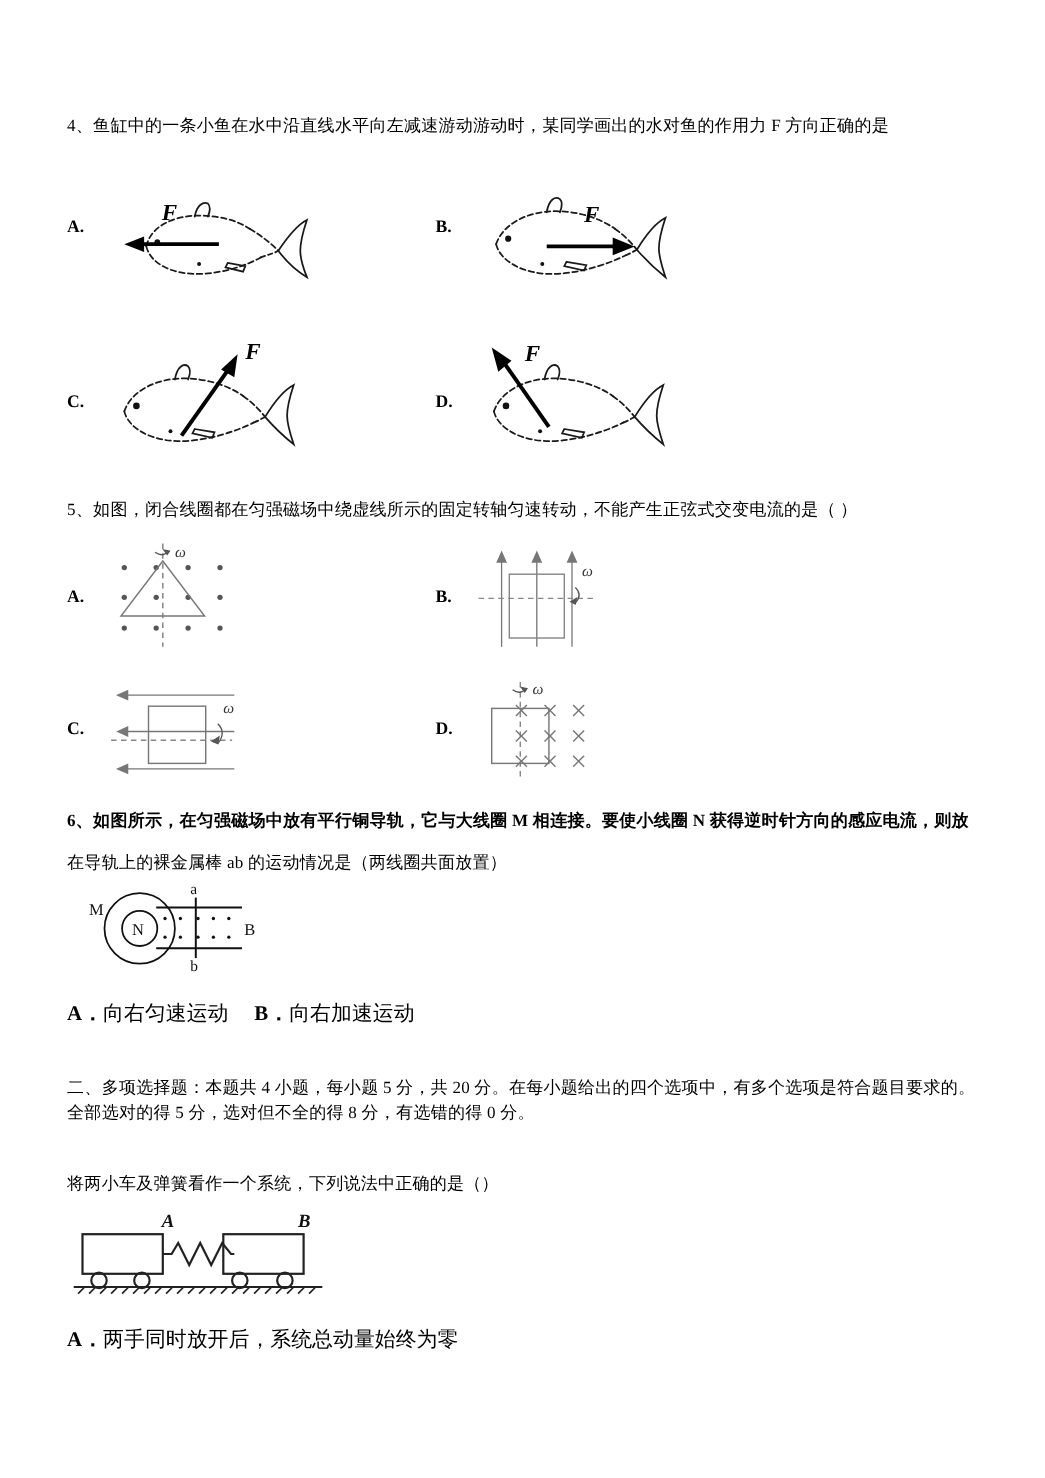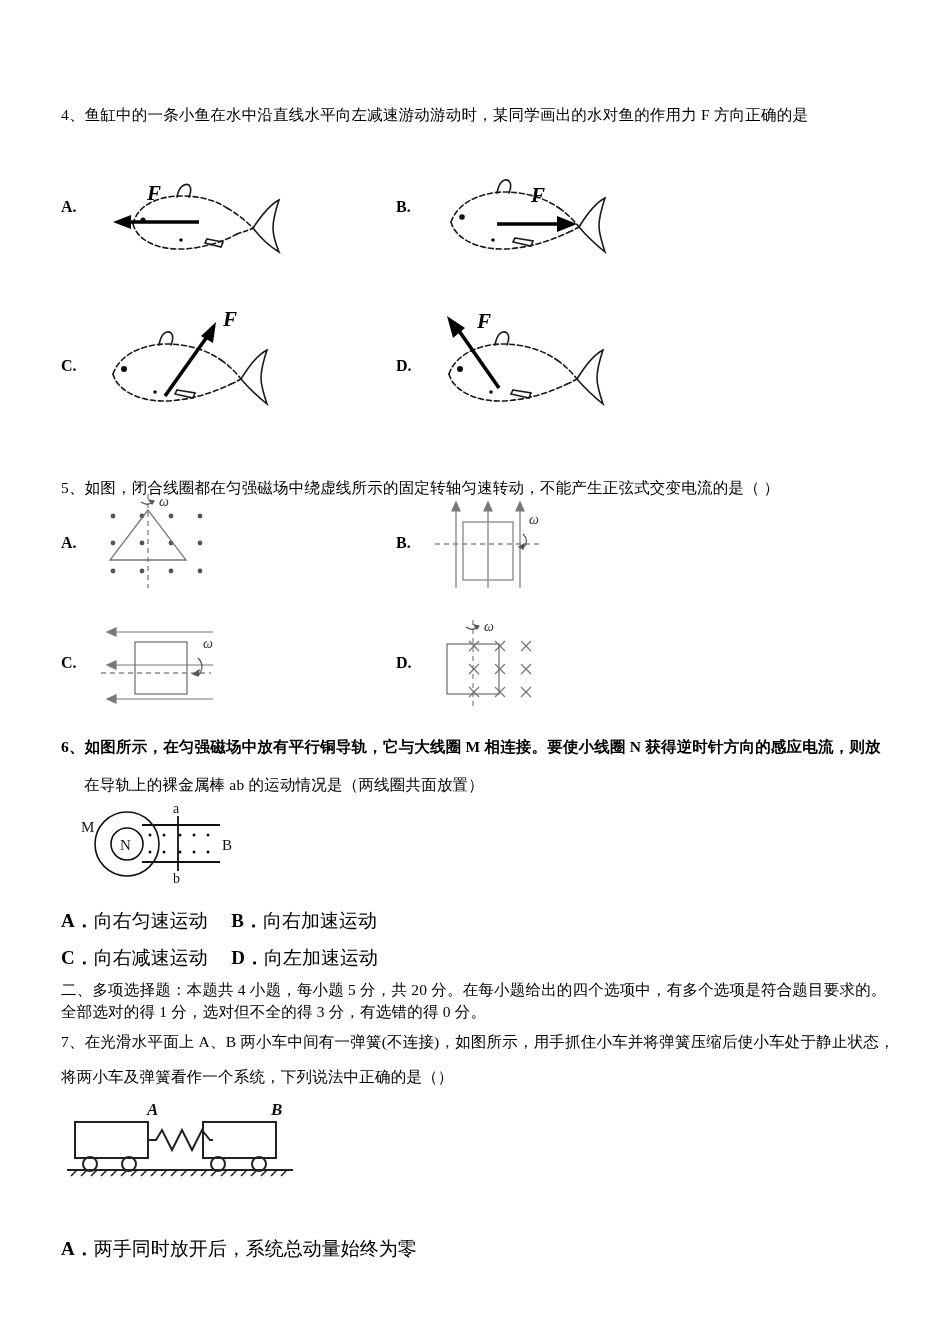--- a/index.html
+++ b/index.html
@@ -133,21 +133,21 @@
       <circle cx="27" cy="73" r="3" fill="#111"></circle>
       <circle cx="58" cy="96" r="1.8" fill="#111"></circle>
       <g stroke="#000" stroke-width="3.6">
         <line x1="66" y1="92" x2="24" y2="32"></line>
       </g>
       <polygon points="14,20 20,42 32,32" fill="#000"></polygon>
       <text x="44" y="32" font-family="Liberation Serif, serif" font-style="italic" font-weight="bold" font-size="21">F</text>
     </svg>
   </div>
 
-  <div class="qtext" style="left:46px; top:452px;margin-top:24px;">5、如图，闭合线圈都在匀强磁场中绕虚线所示的固定转轴匀速转动，不能产生正弦式交变电流的是（      ）</div>
+  <div class="qtext" style="left:46px; top:452px;">5、如图，闭合线圈都在匀强磁场中绕虚线所示的固定转轴匀速转动，不能产生正弦式交变电流的是（      ）</div>
 
   <div class="opt-label" style="left:46px; top:534px;">A.</div>
   <div class="fig" style="left:78px; top:492px;">
     <svg width="150" height="100" viewBox="0 0 150 100">
       <line x1="55" y1="2" x2="55" y2="96" stroke="#888" stroke-width="1.4" stroke-dasharray="5 4"></line>
       <g stroke="#555" stroke-width="1.2" fill="none">
         <path d="M48 10 q7 5 13 -1"></path>
         <path d="M61 9 l-5 -1 l3 4 Z" fill="#555"></path>
       </g>
       <text x="66" y="14" font-family="Liberation Serif, serif" font-style="italic" font-size="14" fill="#333">ω</text>
@@ -244,21 +244,21 @@
           <line x1="68" y1="73" x2="78" y2="83"></line>
             <line x1="78" y1="73" x2="68" y2="83"></line>
           <line x1="94" y1="73" x2="104" y2="83"></line>
             <line x1="104" y1="73" x2="94" y2="83"></line>
         </g>
       </g>
     </svg>
   </div>
 
   <div class="qtext" style="left:46px; top:735px;font-weight:bold;">6、如图所示，在匀强磁场中放有平行铜导轨，它与大线圈 M 相连接。要使小线圈 N 获得逆时针方向的感应电流，则放</div>
-  <div class="qtext" style="left:46px; top:773px;margin-left:23px;">在导轨上的裸金属棒 ab 的运动情况是（两线圈共面放置）</div>
+  <div class="qtext" style="left:46px; top:773px;">在导轨上的裸金属棒 ab 的运动情况是（两线圈共面放置）</div>
 
   <div class="fig" style="left:55px; top:802px;">
     <svg width="220" height="84" viewBox="0 0 220 84">
 
       <ellipse cx="57" cy="42" rx="32" ry="32" fill="none" stroke="#111" stroke-width="1.6"></ellipse>
 
       <ellipse cx="57" cy="42" rx="16" ry="16" fill="none" stroke="#111" stroke-width="1.6"></ellipse>
       <text x="11" y="30" font-family="Liberation Serif, serif" font-size="15" fill="#111">M</text>
       <text x="50" y="48" font-family="Liberation Serif, serif" font-size="15" fill="#111">N</text>
 
@@ -283,30 +283,24 @@
       </g>
       <text x="152" y="48" font-family="Liberation Serif, serif" font-size="15" fill="#111">B</text>
     </svg>
   </div>
 
   <div class="ans-line" style="left:46px; top:908px;">
     <b>A．</b><span>向右匀速运动</span>
     <span style="display:inline-block;width:14px"></span>
     <b>B．</b><span>向右加速运动</span>
   </div>
-  <div class="ans-line" style="left:46px; top:945px;">
-    <b>C．</b><span>向右减速运动</span>
-    <span style="display:inline-block;width:14px"></span>
-    <b>D．</b><span>向左加速运动</span>
-  </div>
 
   <div class="qtext" style="left:46px; top:978px;">二、多项选择题：本题共 4 小题，每小题 5 分，共 20 分。在每小题给出的四个选项中，有多个选项是符合题目要求的。</div>
-  <div class="qtext" style="left:46px; top:1000px;">全部选对的得 1 分，选对但不全的得 3 分，有选错的得 0 分。</div>
-
-  <div class="qtext" style="left:46px; top:1030px;">7、在光滑水平面上 A、B 两小车中间有一弹簧(不连接)，如图所示，用手抓住小车并将弹簧压缩后使小车处于静止状态，</div>
+  <div class="qtext" style="left:46px; top:1000px;">全部选对的得 5 分，选对但不全的得 8 分，有选错的得 0 分。</div>
+
   <div class="qtext" style="left:46px; top:1065px;">将两小车及弹簧看作一个系统，下列说法中正确的是（）</div>
 
   <div class="fig" style="left:48px; top:1098px;">
     <svg width="290" height="78" viewBox="0 0 290 78">
       <text x="84" y="17" font-family="Liberation Serif, serif" font-style="italic" font-weight="bold" font-size="17" fill="#111">A</text>
       <text x="208" y="17" font-family="Liberation Serif, serif" font-style="italic" font-weight="bold" font-size="17" fill="#111">B</text>
 
       <rect x="12" y="24" width="73" height="36" fill="none" stroke="#222" stroke-width="2"></rect>
 
       <rect x="140" y="24" width="73" height="36" fill="none" stroke="#222" stroke-width="2"></rect>
@@ -344,17 +338,17 @@
         <line x1="168" y1="78" x2="174" y2="72"></line>
           <line x1="178" y1="78" x2="184" y2="72"></line>
         <line x1="188" y1="78" x2="194" y2="72"></line>
           <line x1="198" y1="78" x2="204" y2="72"></line>
         <line x1="208" y1="78" x2="214" y2="72"></line>
           <line x1="218" y1="78" x2="224" y2="72"></line>
       </g>
     </svg>
   </div>
 
-  <div class="ans-line" style="left:46px; top:1205px;margin-top:31px;">
+  <div class="ans-line" style="left:46px; top:1205px;">
     <b>A．</b><span>两手同时放开后，系统总动量始终为零</span>
   </div>
 
 </div>
 
 </body></html>

